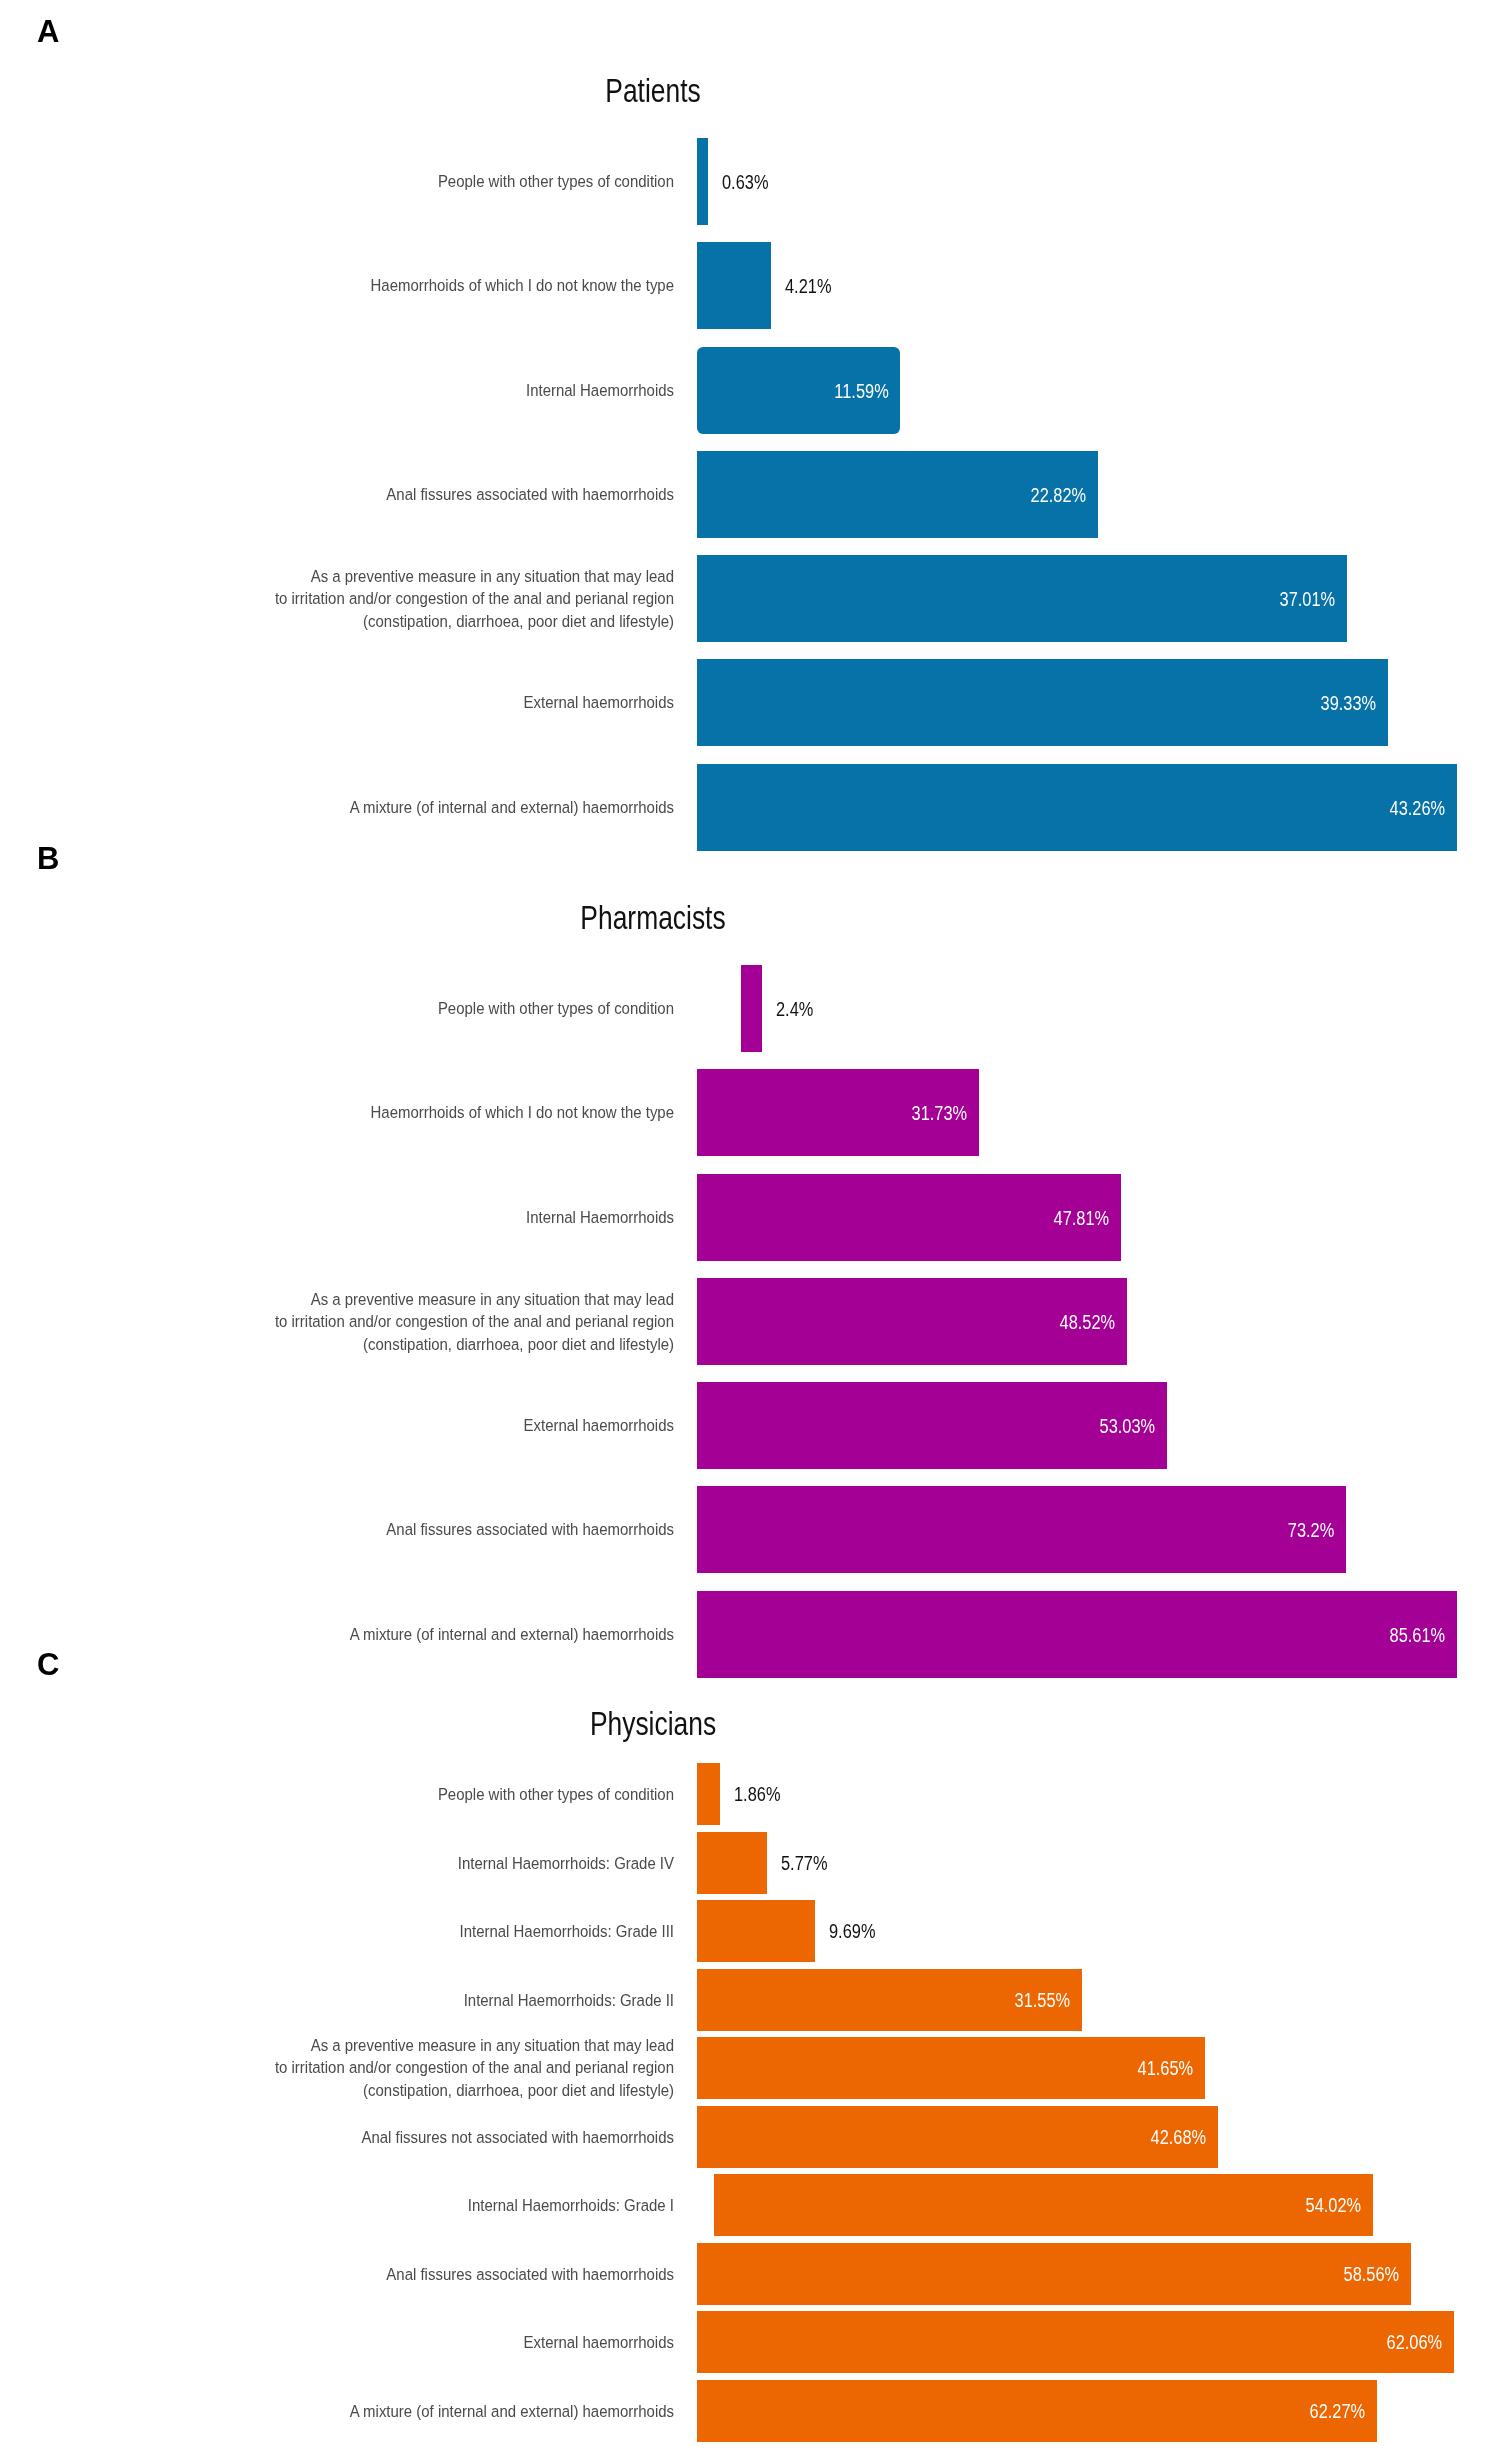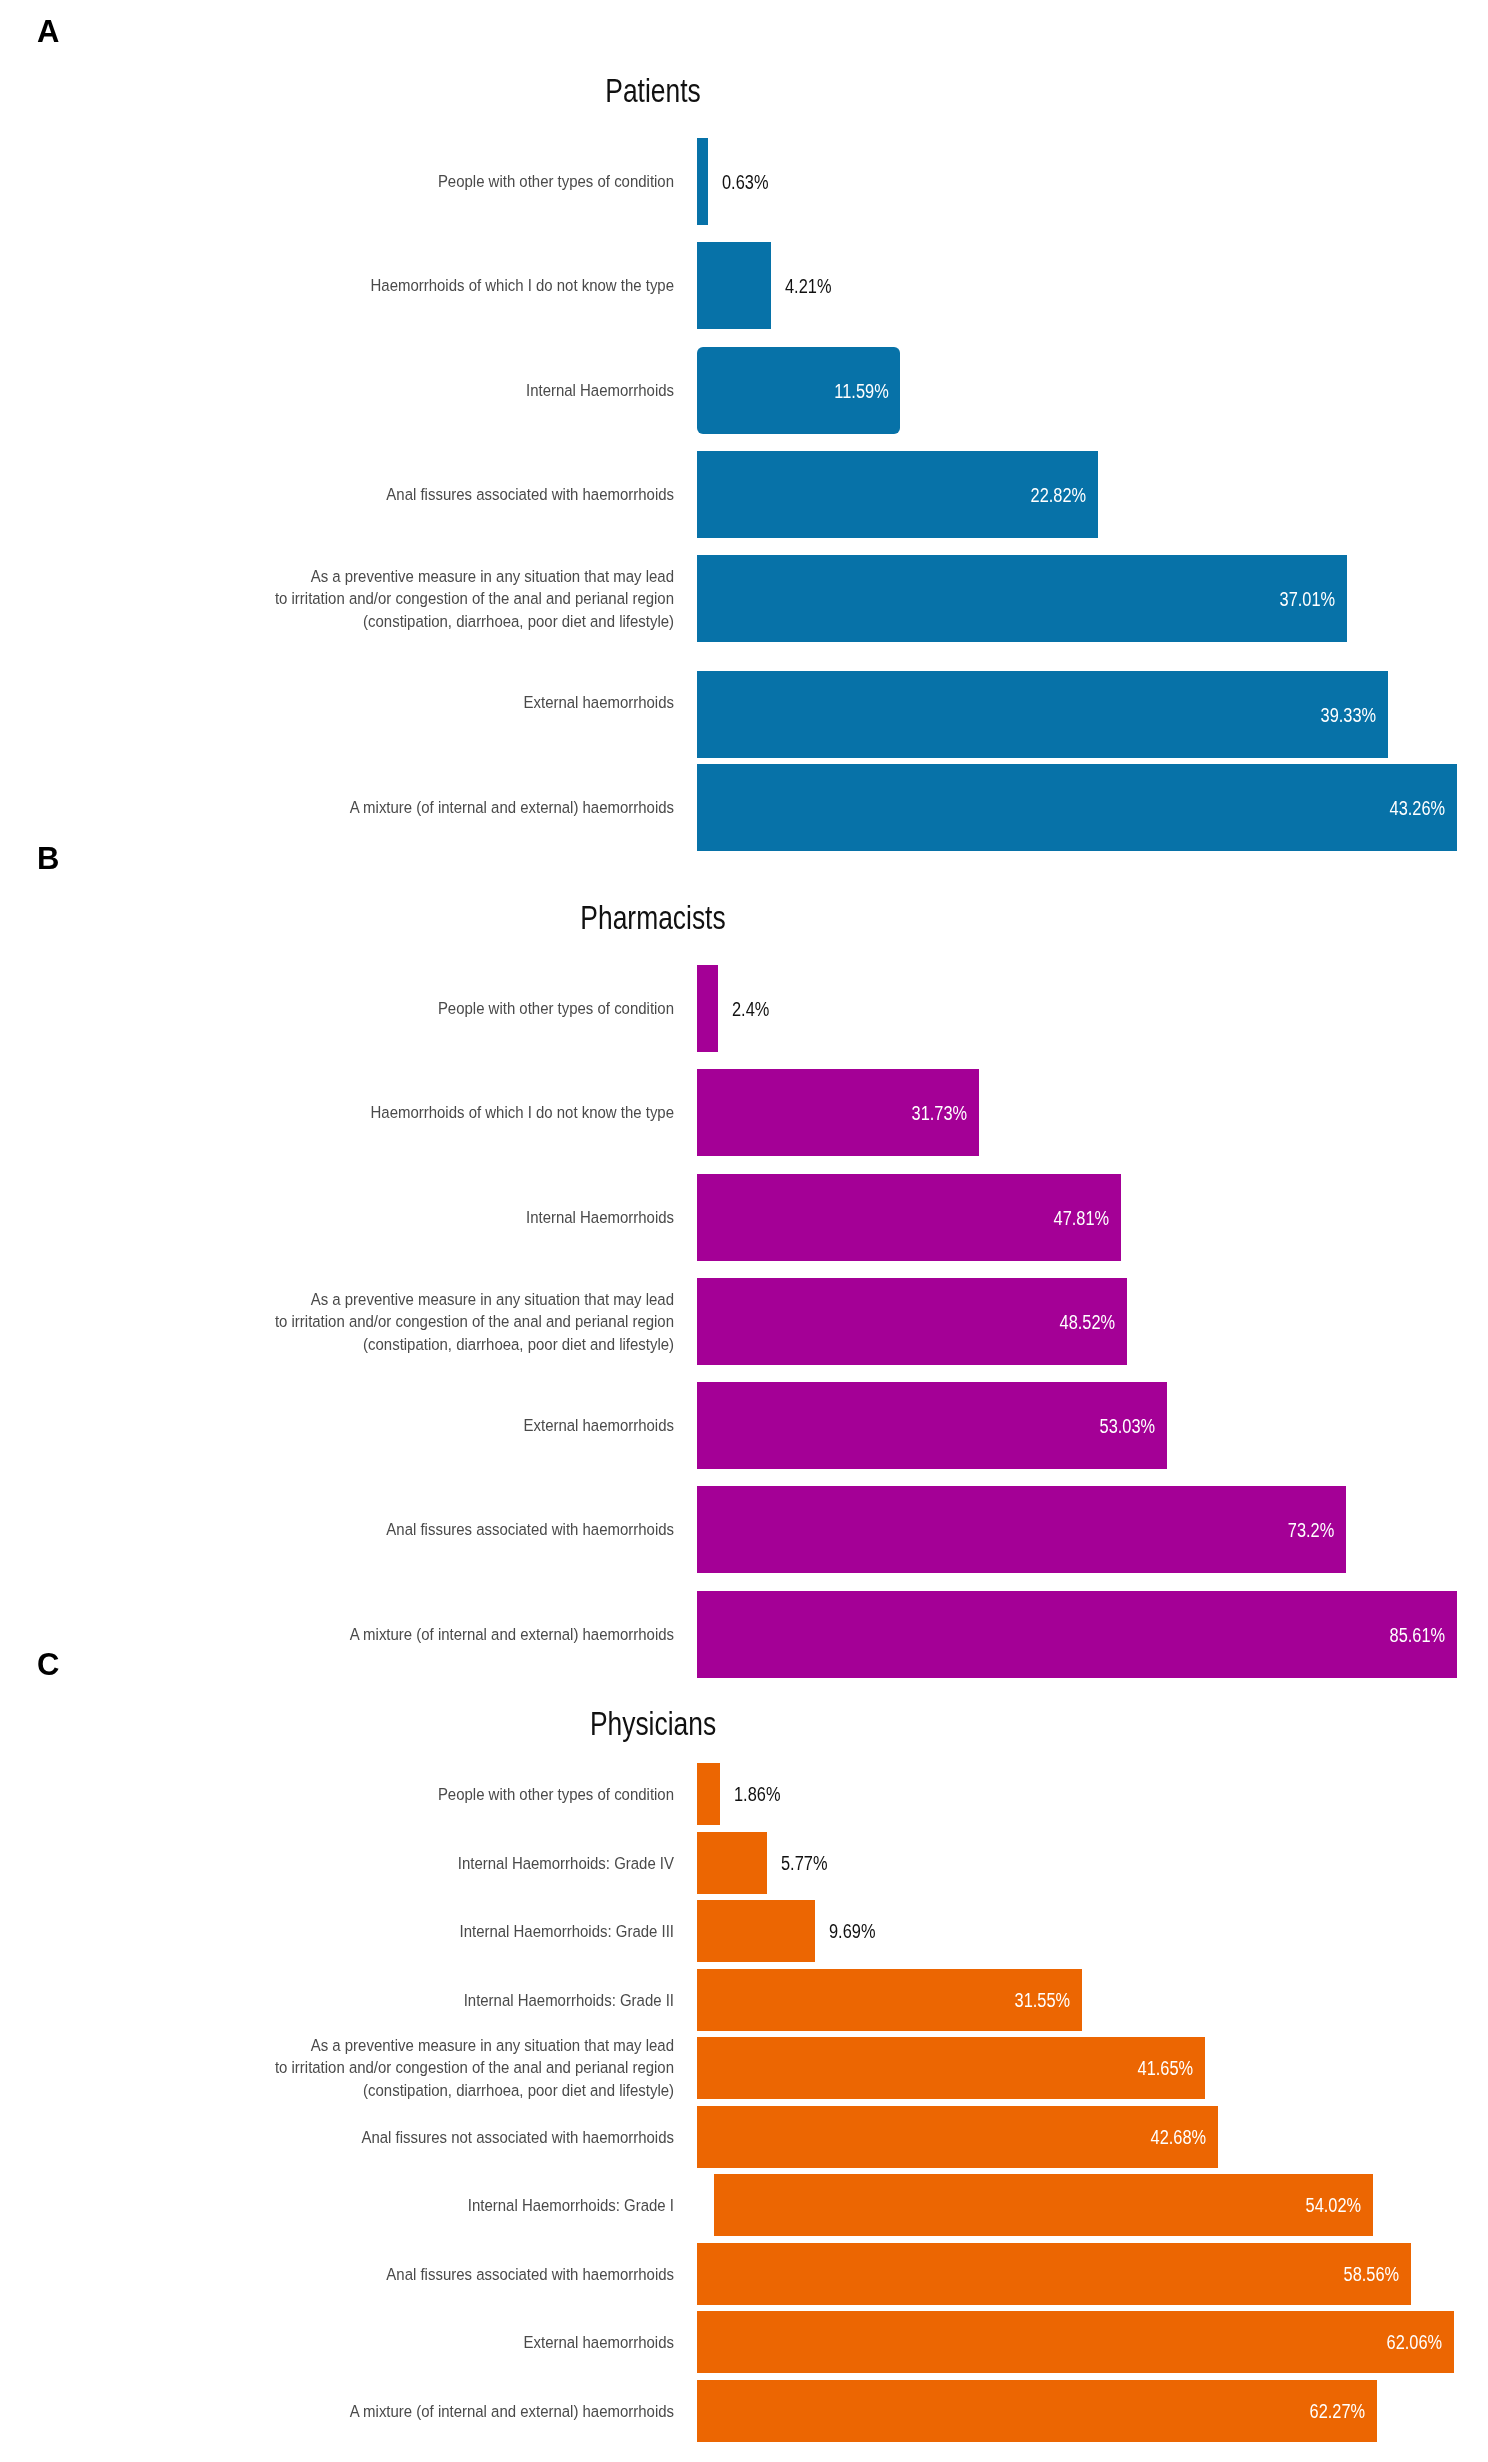--- a/index.html
+++ b/index.html
@@ -140,41 +140,41 @@
 (constipation, diarrhoea, poor diet and lifestyle)</div>
           <div class="bar-wrap" style="width: 650px; height: 87px;">
             <div class="bar" style="background: rgb(7, 114, 168); width: 100%;">
               <span class="bar-value inside" style="top: 35px;">37.01%</span>
             </div>
           </div>
         </div>
         <div class="row" style="position: absolute; left: 0px; top: 659px; height: 87px;">
           <div class="row-label" style="top: 32px;">External haemorrhoids</div>
           <div class="bar-wrap" style="width: 691px; height: 87px;">
-            <div class="bar" style="background: rgb(7, 114, 168); width: 100%; margin-top: 12px;">
+            <div class="bar" style="background: rgb(7, 114, 168); width: 100%;">
               <span class="bar-value inside" style="top: 35px;">39.33%</span>
             </div>
           </div>
         </div>
         <div class="row" style="position: absolute; left: 0px; top: 764px; height: 87px;">
           <div class="row-label" style="top: 32px;">A mixture (of internal and external) haemorrhoids</div>
           <div class="bar-wrap" style="width: 760px; height: 87px;">
             <div class="bar" style="background: rgb(7, 114, 168); width: 100%;">
               <span class="bar-value inside" style="top: 35px;">43.26%</span>
             </div>
           </div>
         </div>
       </div>
       <div class="panel" style="height: 1710px; position: absolute; left: 0px; top: 0px;">
         <div class="panel-letter" style="top: 843px;">B</div>
         <div class="panel-title" style="top: 901px; left: 495px; width: 316px;">Pharmacists</div>
         <div class="row" style="position: absolute; left: 0px; top: 965px; height: 87px;">
           <div class="row-label" style="top: 32px;">People with other types of condition</div>
           <div class="bar-wrap" style="width: 21px; height: 87px;">
-            <div class="bar" style="background: rgb(164, 0, 150); width: 100%;">
+            <div class="bar" style="background: rgb(164, 0, 150); width: 100%; margin-left: 44px;">
               <span class="bar-value outside" style="top: 35px;">2.4%</span>
             </div>
           </div>
         </div>
         <div class="row" style="position: absolute; left: 0px; top: 1069px; height: 87px;">
           <div class="row-label" style="top: 32px;">Haemorrhoids of which I do not know the type</div>
           <div class="bar-wrap" style="width: 282px; height: 87px;">
             <div class="bar" style="background: rgb(164, 0, 150); width: 100%;">
               <span class="bar-value inside" style="top: 35px;">31.73%</span>
             </div>

